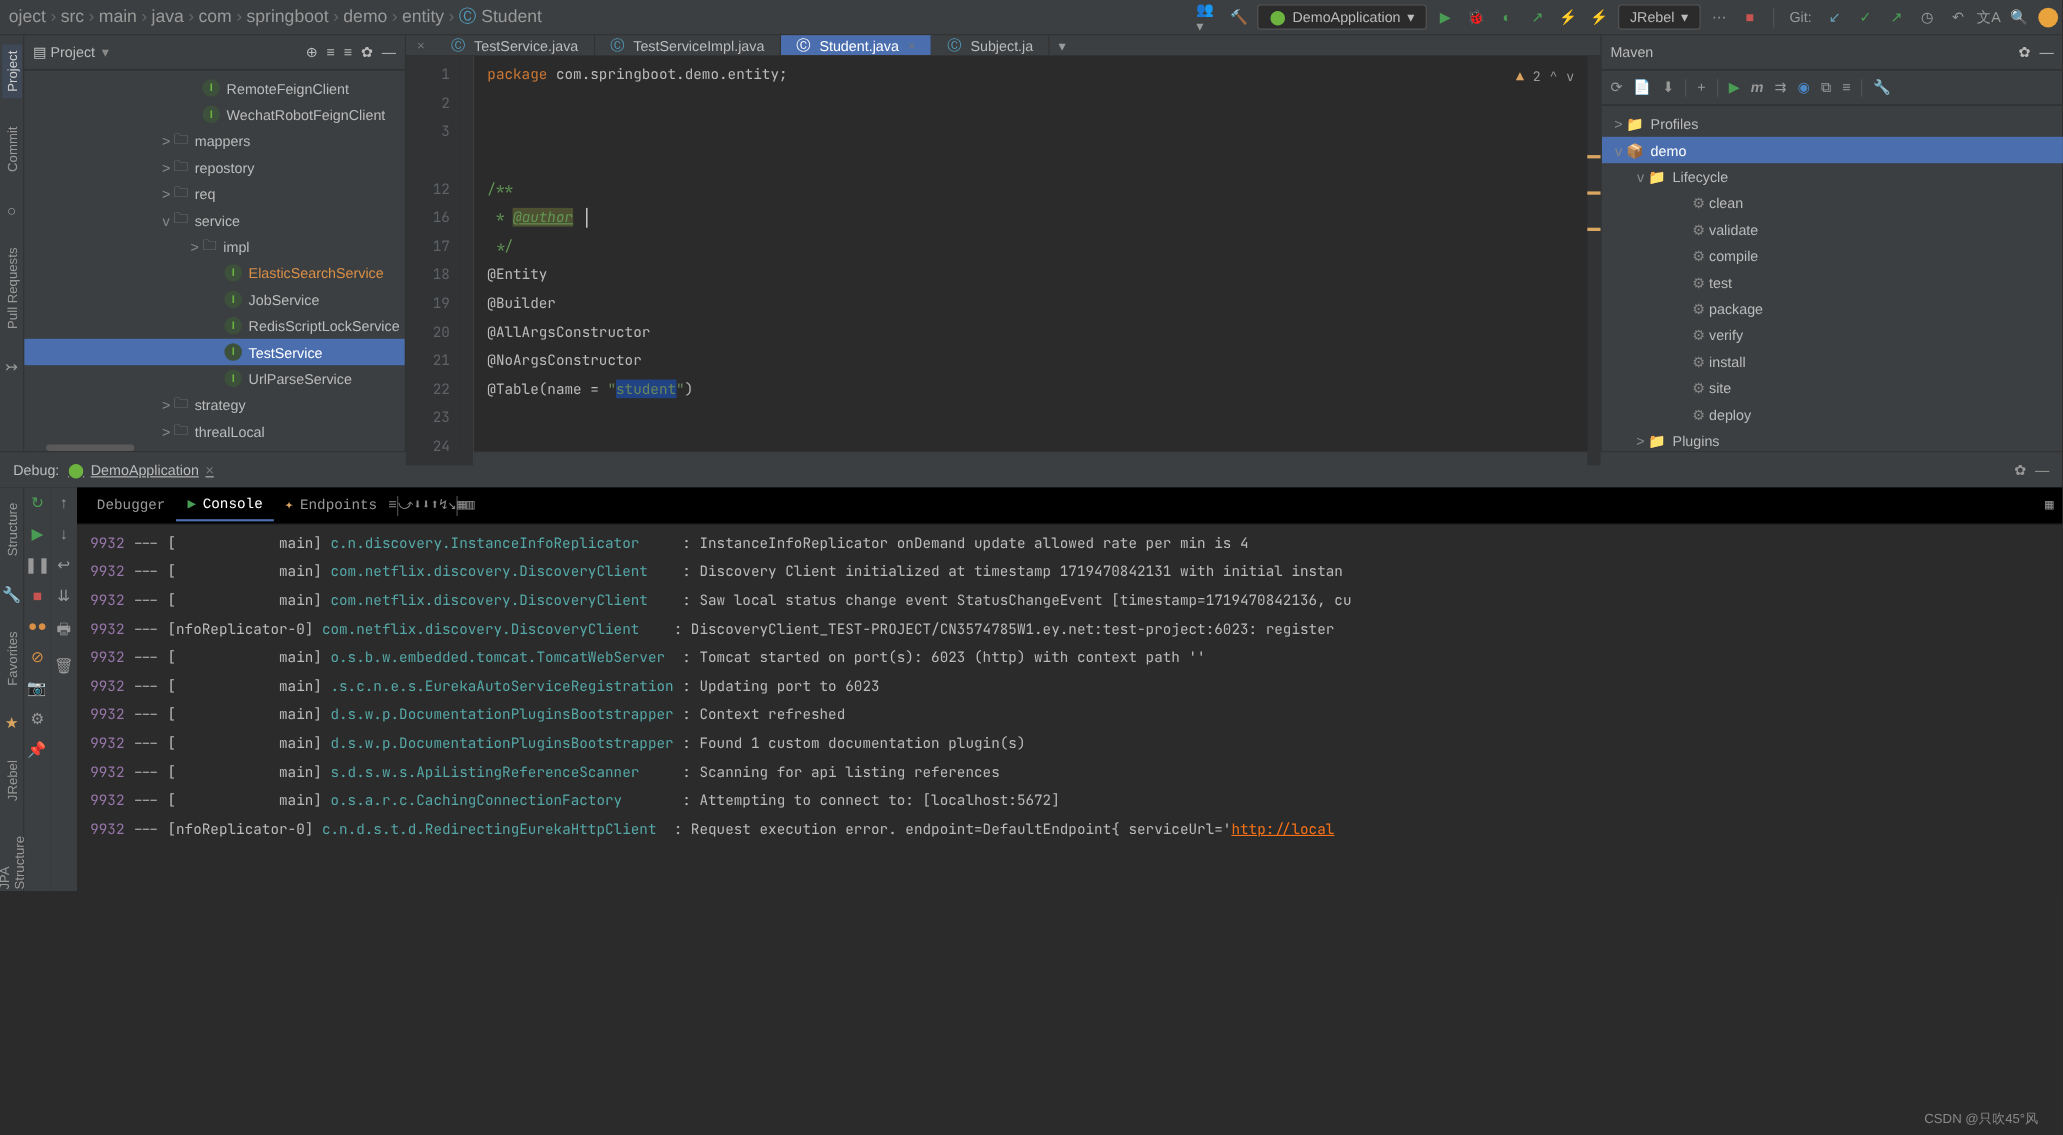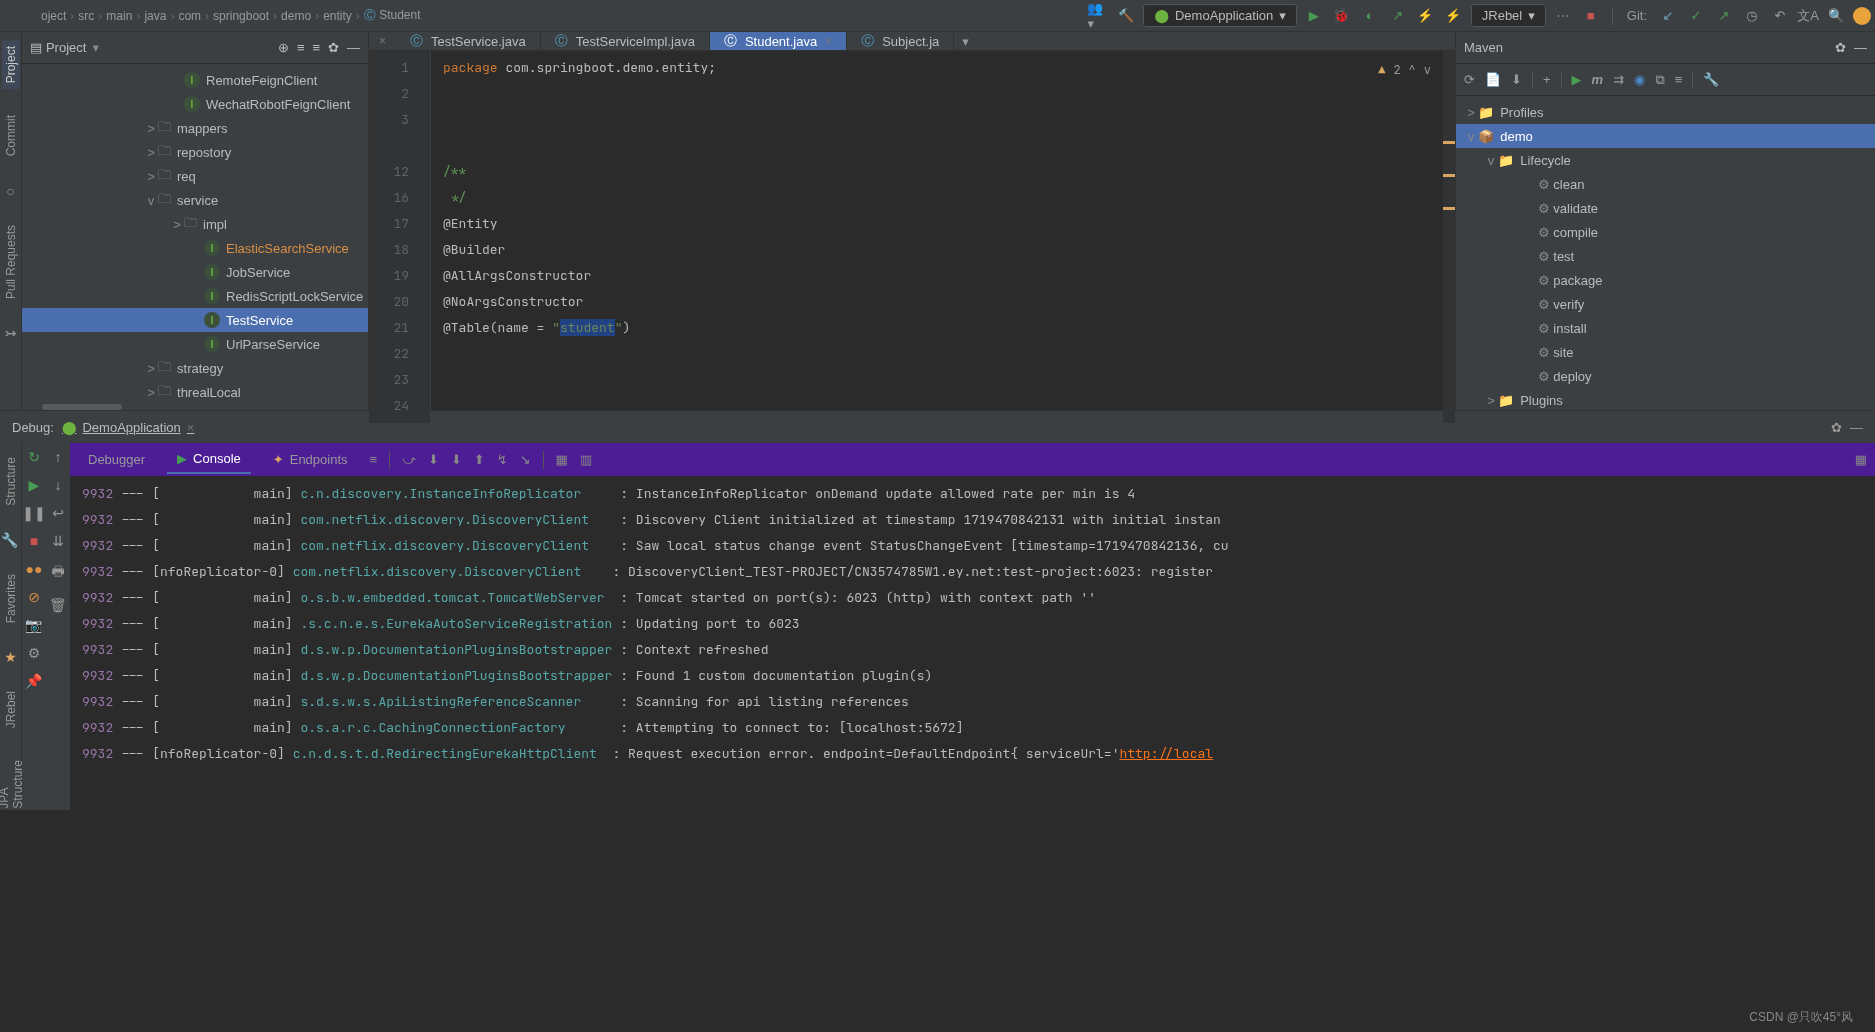--- a/index.html
+++ b/index.html
@@ -1,19 +1,19 @@
 <!DOCTYPE html>
 <html><head>
   <meta charset="utf-8">
   <style>
     * { margin: 0; padding: 0; box-sizing: border-box; }
     body { font-family: "Segoe UI", Arial, sans-serif; background: #2b2b2b; color: #bbb; font-size: 13px; overflow: hidden; width: 1875px; height: 1032px; }
 
     .topbar { height: 32px; background: #3c3f41; display: flex; align-items: center; padding: 0 4px; border-bottom: 1px solid #323232; }
-    .breadcrumb { display: flex; align-items: center; gap: 0; color: #999; font-size: 12px; margin-left: 33px; }
+    .breadcrumb { display: flex; align-items: center; gap: 0; color: #999; font-size: 16px; }
     .bc { padding: 0 4px; }
     .bc-sep { color: #666; }
     .bc .c-icon { color: #519aba; }
     .top-actions { margin-left: auto; display: flex; align-items: center; gap: 6px; }
     .run-config { background: #2b2b2b; border: 1px solid #555; border-radius: 3px; padding: 3px 10px; display: flex; align-items: center; gap: 6px; color: #bbb; }
     .icon-btn { width: 22px; height: 22px; display: flex; align-items: center; justify-content: center; color: #999; cursor: pointer; }
     .icon-btn.green { color: #499c54; }
     .icon-btn.red { color: #c75450; }
     .icon-btn.orange { color: #d9a561; }
     .icon-btn.blue { color: #6a9fb5; }
@@ -92,21 +92,21 @@
     .debug-header .right { margin-left: auto; display: flex; gap: 8px; color: #999; }
 
     .debug-body { display: flex; flex: 1; overflow: hidden; }
     .debug-leftbar { width: 24px; background: #3c3f41; display: flex; flex-direction: column; align-items: center; padding: 6px 0; gap: 12px; }
     .debug-leftbar span { color: #999; cursor: pointer; font-size: 14px; }
     .debug-leftbar .green { color: #499c54; }
     .debug-leftbar .red { color: #c75450; }
     .debug-leftbar .orange { color: #d98f46; }
 
     .debug-main { flex: 1; display: flex; flex-direction: column; }
-    .debug-tabs { height: 34px; display: flex; align-items: center; padding: 0 8px; gap: 12px; background: #4c1d95; border-bottom: 1px solid #2b2b2b; }
+    .debug-tabs { height: 34px; display: flex; align-items: center; padding: 0 8px; gap: 0; background: #000000; border-bottom: 1px solid #2b2b2b; font-family: Liberation Mono, monospace; }
     .debug-tabs .dtab { padding: 6px 10px; color: #999; display: flex; align-items: center; gap: 6px; cursor: pointer; }
     .debug-tabs .dtab.active { color: #fff; border-bottom: 2px solid #4b6eaf; }
     .debug-tabs .dsep { width: 1px; height: 18px; background: #555; }
     .debug-tabs .ticon { color: #888; cursor: pointer; }
 
     .step-col { width: 24px; background: #3c3f41; display: flex; flex-direction: column; align-items: center; padding: 6px 0; gap: 12px; }
     .step-col span { color: #999; font-size: 14px; }
 
     .console-wrap { display: flex; flex: 1; overflow: hidden; }
     .console { flex: 1; font-family: "JetBrains Mono", Consolas, monospace; font-size: 13px; line-height: 26px; padding: 4px 12px; overflow: hidden; white-space: nowrap; }
@@ -318,20 +318,21 @@
             <span class="warn">▲</span>
             <span>2</span>
             <span>^</span>
             <span>v</span>
           </div>
         <div class="line"><span class="kw">package</span><span> com.springboot.demo.entity;</span></div>
         <div class="line">&nbsp;</div>
         <div class="line">&nbsp;</div>
         <div class="line">&nbsp;</div>
         <div class="line"><span class="comment">/**</span></div>
+        <div class="line"><span class="comment"> * </span><span class="author-u anno-hl">@author</span> <span class="blink-caret"></span></div>
         <div class="line"><span class="comment"> */</span></div>
         <div class="line"><span class="anno">@Entity</span></div>
         <div class="line"><span class="anno">@Builder</span></div>
         <div class="line"><span class="anno">@AllArgsConstructor</span></div>
         <div class="line"><span class="anno">@NoArgsConstructor</span></div>
         <div class="line"><span class="anno">@Table</span><span>(name = </span><span class="str-lit">"</span><span class="str-lit hl-word">student</span><span class="str-lit">"</span><span>)</span></div>
       </div>
       <div class="scroll-marks">
         <div style="height:90px"></div>
         <div class="mark-y"></div>

